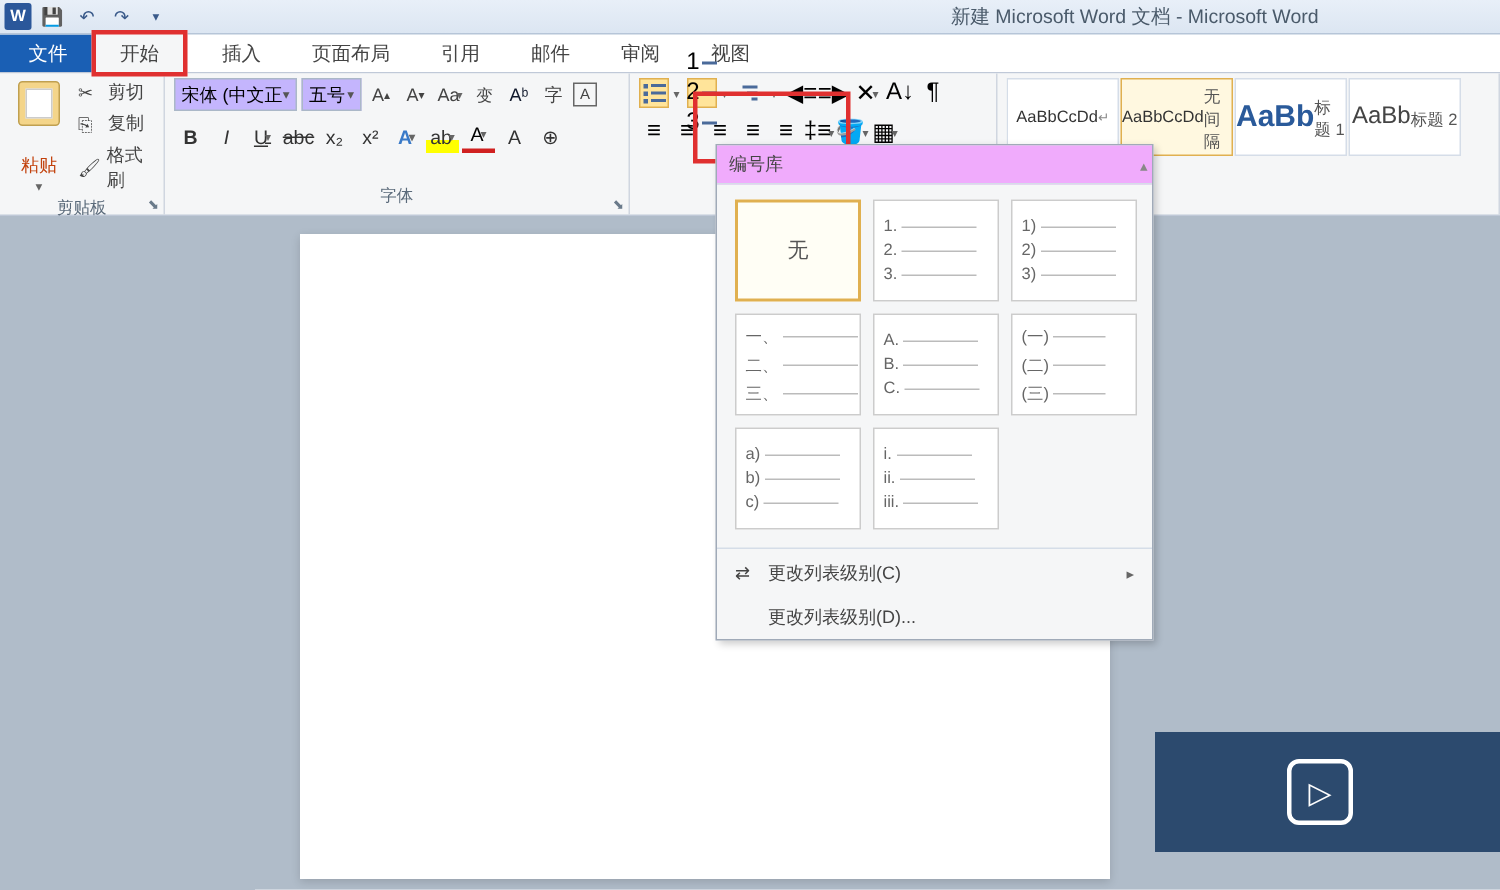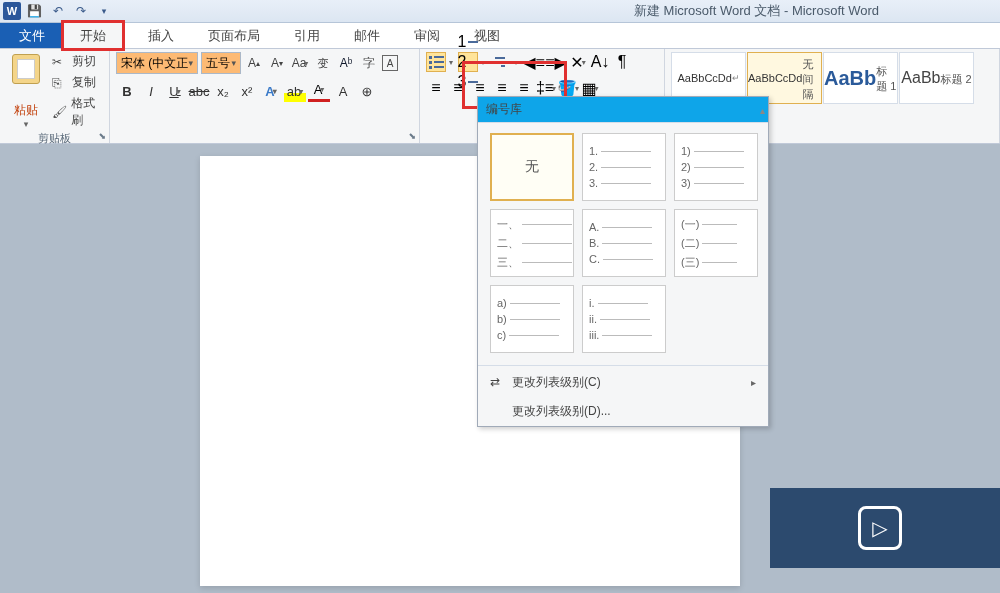--- a/index.html
+++ b/index.html
@@ -26,21 +26,21 @@
     .paste-btn { display: flex; flex-direction: column; align-items: center; padding: 2px 6px; }
     .paste-icon { width: 28px; height: 30px; background: #f4d58a; border: 1px solid #c0a050; border-radius: 3px; position: relative; }
     .paste-icon::after { content: ''; position: absolute; top: 4px; left: 4px; right: 4px; bottom: 4px; background: #fff; border: 1px solid #ccc; }
     .paste-label { font-size: 12px; color: #c2410c; margin-top: 18px; }
     .clip-side { display: flex; flex-direction: column; margin-left: 4px; gap: 2px; }
     .clip-side-item { display: flex; align-items: center; font-size: 12px; color: #444; gap: 4px; padding: 1px 2px; }
     .clip-side-icon { width: 16px; height: 14px; display: inline-block; }
     
     .font-group { width: 310px; }
     .font-row1 { display: flex; align-items: center; gap: 3px; margin-bottom: 6px; }
-    .font-combo { height: 22px; border: 1px solid #abb8c8; background: #fdba74; font-size: 12px; padding: 0 4px; display: flex; align-items: center; }
+    .font-combo { height: 22px; border: 1px solid #abb8c8; background: #c4b5fd; font-size: 12px; padding: 0 4px; display: flex; align-items: center; }
     .font-name { width: 82px; }
     .font-size { width: 40px; }
     .combo-arrow { margin-left: auto; font-size: 9px; color: #555; }
     .small-btn { width: 20px; height: 20px; display: flex; align-items: center; justify-content: center; font-size: 12px; color: #444; }
     .font-row2 { display: flex; align-items: center; gap: 2px; }
     .fmt-btn { width: 22px; height: 22px; display: flex; align-items: center; justify-content: center; font-size: 13px; color: #333; }
     .bold { font-weight: bold; }
     .italic { font-style: italic; }
     .under { text-decoration: underline; }
     .dd { font-size: 8px; margin-left: -2px; color: #666; }
@@ -58,21 +58,21 @@
     .style-preview.h1 { font-size: 20px; font-weight: bold; color: #2a5a9a; }
     .style-preview.h2 { font-size: 16px; color: #444; }
     .style-name { font-size: 11px; color: #555; margin-top: 2px; }
     .style-box.selected { border: 1px solid #e0b050; background: #fff8e0; }
     
     .workspace { background: #b0bcc9; height: 449px; position: relative; display: flex; justify-content: center; padding-top: 12px; }
     .page { width: 540px; height: 430px; background: #fff; box-shadow: 0 2px 6px rgba(0,0,0,0.15); position: relative; margin-left: -60px; }
     .doc-text { position: absolute; right: -190px; top: 190px; font-size: 14px; color: #333; line-height: 1.6; }
     
     .dropdown { position: absolute; top: 96px; left: 477px; width: 292px; background: #f5f6f7; border: 1px solid #a0aab8; box-shadow: 2px 2px 5px rgba(0,0,0,0.2); z-index: 30; }
-    .dd-header { font-size: 12px; color: #444; padding: 4px 8px; background: #0ea5e9; border-bottom: 1px solid #d5dde8; }
+    .dd-header { font-size: 12px; color: #444; padding: 4px 8px; background: #f0abfc; border-bottom: 1px solid #d5dde8; }
     .dd-grid { display: grid; grid-template-columns: repeat(3, 84px); gap: 8px; padding: 10px 12px; }
     .dd-cell { width: 84px; height: 68px; background: #fff; border: 1px solid #ccc; display: flex; flex-direction: column; align-items: flex-start; justify-content: center; padding: 4px 6px; font-size: 11px; color: #666; font-family: "SimSun"; }
     .dd-cell.none { align-items: center; font-size: 14px; color: #555; }
     .dd-cell.selected { border: 2px solid #e0b050; background: #fffef5; }
     .dd-cell .line { border-bottom: 1px solid #bbb; width: 50px; display: inline-block; margin-left: 3px; height: 1px; vertical-align: middle; }
     .dd-cell div { margin: 2px 0; display: flex; align-items: center; }
     .dd-sep { border-top: 1px solid #d5dde8; margin: 2px 0; }
     .dd-item { padding: 6px 12px; font-size: 12px; color: #444; display: flex; align-items: center; gap: 6px; }
     .dd-item .icon { width: 16px; height: 16px; display: inline-block; }
     .dd-item .arrow { margin-left: auto; font-size: 10px; color: #666; }
@@ -164,20 +164,21 @@
       <div class="fmt-btn under">U<span class="dd">▾</span></div>
       <div class="fmt-btn" style="text-decoration:line-through;">abc</div>
       <div class="fmt-btn">x₂</div>
       <div class="fmt-btn">x²</div>
       <div class="fmt-btn" style="color:#3a7ac8;font-weight:bold;">A<span class="dd">▾</span></div>
       <div class="fmt-btn" style="background:linear-gradient(transparent 60%,#ffff00 60%);">ab<span class="dd">▾</span></div>
       <div class="fmt-btn" style="color:#000;border-bottom:3px solid #d02020;">A<span class="dd">▾</span></div>
       <div class="fmt-btn">A</div>
       <div class="fmt-btn">⊕</div>
     </div>
+    <div class="group-label">字体</div>
     <div class="group-launcher">⬊</div>
   </div>
 
   <div class="group para-group">
     <div class="para-row">
       <div class="para-btn active-btn">
         <div class="list-icon">
             <span>
               <i class="dot"></i>
               <i class="lin"></i>

